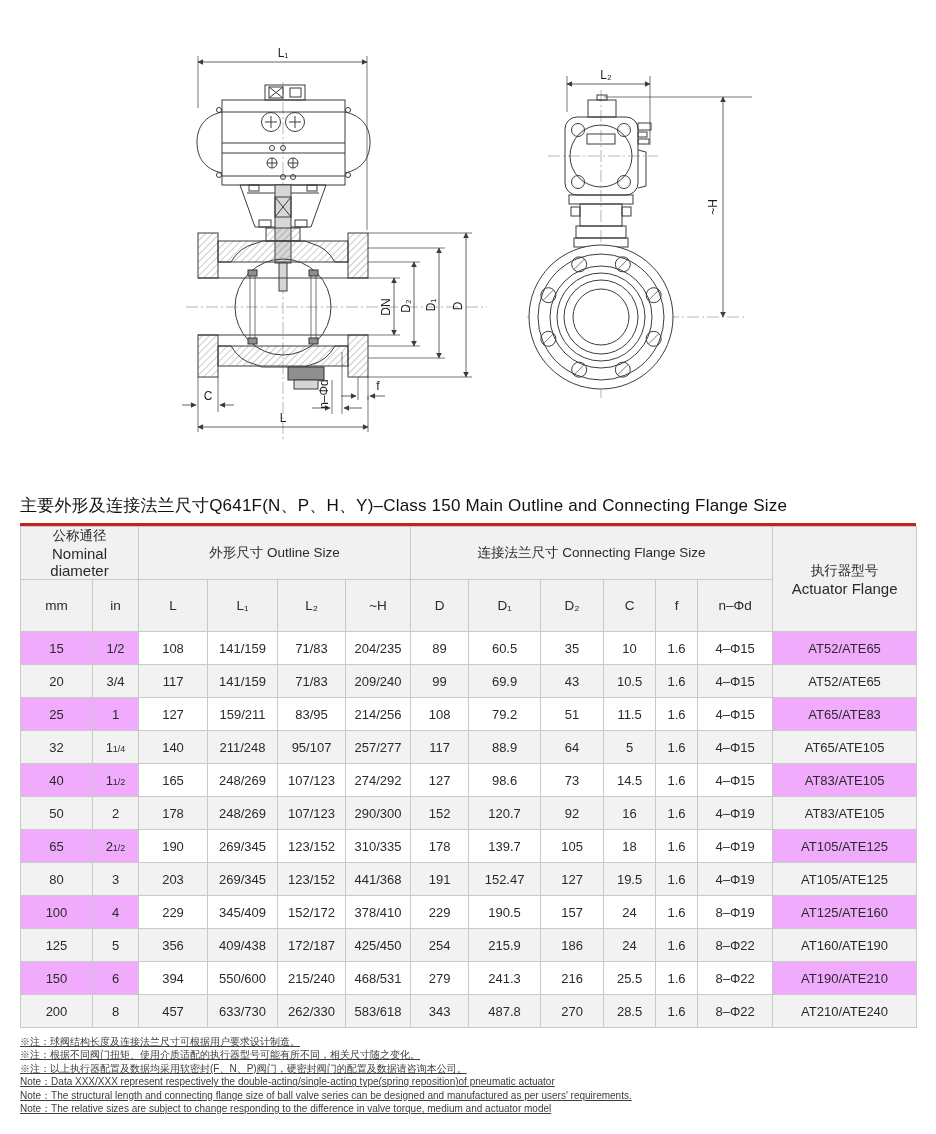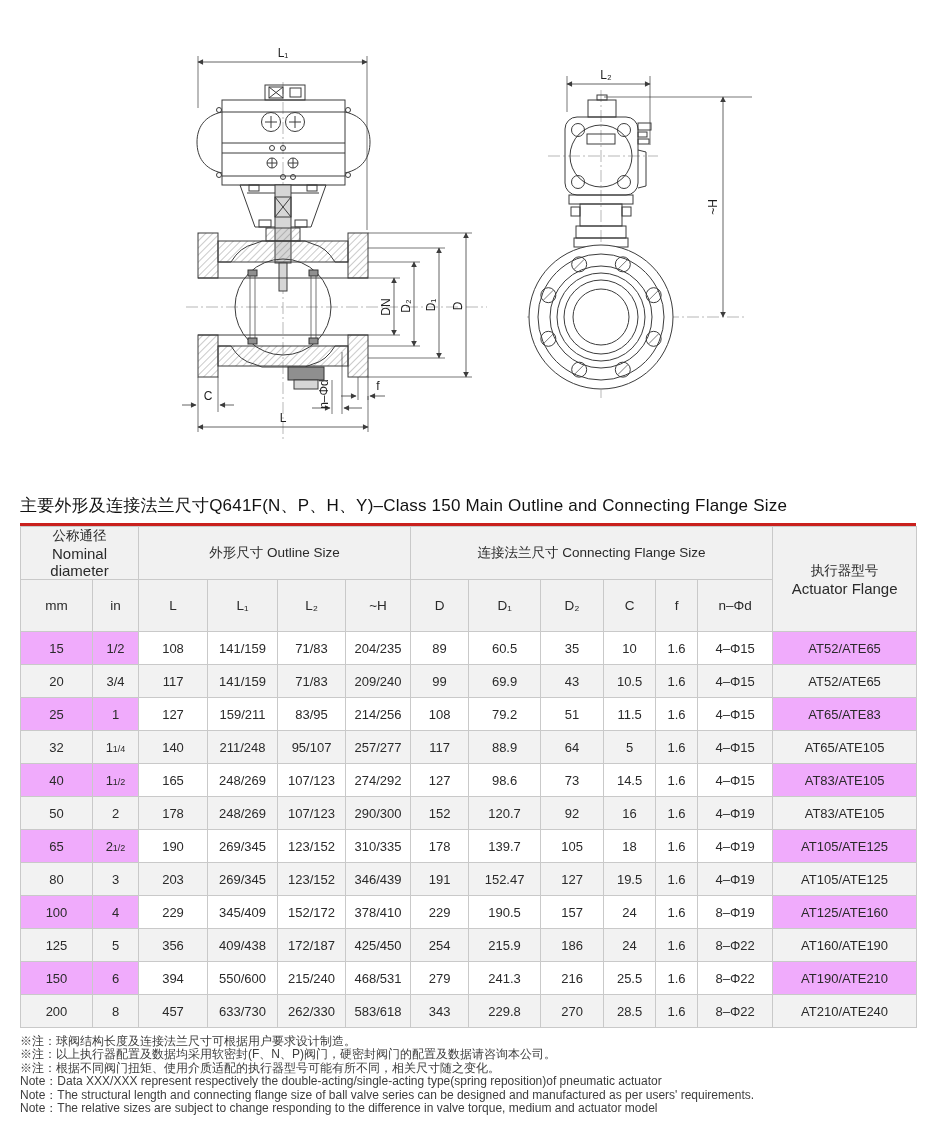--- a/index.html
+++ b/index.html
@@ -23,21 +23,21 @@
     padding:0 2px; overflow:hidden;
   }
   table.spec thead th { background:#f1f1f1; font-weight:normal; font-size:13.5px; }
   table.spec thead tr:first-child th { height:40px; }
   table.spec thead tr:last-child th.sub { height:52px; }
   table.spec thead .en { font-size:15px; }
   table.spec tbody td { height:33px; background:#ffffff; }
   table.spec tbody td.fixed { background:#f0abfc; }
   table.spec tbody tr.alt td { background:#f2f2f2; }
   table.spec .fr { font-size:9px; }
-  .notes { margin:7px 20px 0 20px; font-size:12px; line-height:13.4px; color:#3d3d3d; }
+  .notes { margin:7px 20px 0 20px; font-size:10px; line-height:13.4px; color:#3d3d3d;text-decoration:underline; }
   .notes div { white-space:nowrap; }
   
   .ln   { stroke:#3c3c3c; stroke-width:1; fill:none; }
   .lnt  { stroke:#3c3c3c; stroke-width:0.7; fill:none; }
   .cl   { stroke:#9a9a9a; stroke-width:0.7; fill:none; stroke-dasharray:12 3 2 3; }
   .dim  { stroke:#3c3c3c; stroke-width:0.8; fill:none; }
   .dtxt { font-family:"Liberation Sans",sans-serif; font-size:12px; fill:#1f1f1f; }
   .hatch{ fill:url(#hp); stroke:#3c3c3c; stroke-width:1; }
   .grayfill { fill:#d6d6d6; stroke:#3c3c3c; stroke-width:1; }
   .darkfill { fill:#8f8f8f; stroke:#333; stroke-width:1; }
@@ -427,21 +427,21 @@
           <td>1.6</td>
           <td>4–Φ19</td>
           <td class="fixed">AT105/ATE125</td>
         </tr>
         <tr class="alt">
           <td class="fixed">80</td>
           <td class="fixed">3</td>
           <td>203</td>
           <td>269/345</td>
           <td>123/152</td>
-          <td>346/439</td>
+          <td>441/368</td>
           <td>191</td>
           <td>152.47</td>
           <td>127</td>
           <td>19.5</td>
           <td>1.6</td>
           <td>4–Φ19</td>
           <td class="fixed">AT105/ATE125</td>
         </tr>
         <tr>
           <td class="fixed">100</td>
@@ -489,35 +489,35 @@
           <td class="fixed">AT190/ATE210</td>
         </tr>
         <tr class="alt">
           <td class="fixed">200</td>
           <td class="fixed">8</td>
           <td>457</td>
           <td>633/730</td>
           <td>262/330</td>
           <td>583/618</td>
           <td>343</td>
-          <td>229.8</td>
+          <td>487.8</td>
           <td>270</td>
           <td>28.5</td>
           <td>1.6</td>
           <td>8–Φ22</td>
           <td class="fixed">AT210/ATE240</td>
         </tr>
       </tbody>
     </table>
 </div>
 
 <div class="notes">
   <div>
       <div>※注：球阀结构长度及连接法兰尺寸可根据用户要求设计制造。</div>
+      <div>※注：根据不同阀门扭矩、使用介质适配的执行器型号可能有所不同，相关尺寸随之变化。</div>
       <div>※注：以上执行器配置及数据均采用软密封(F、N、P)阀门，硬密封阀门的配置及数据请咨询本公司。</div>
-      <div>※注：根据不同阀门扭矩、使用介质适配的执行器型号可能有所不同，相关尺寸随之变化。</div>
     </div>
   <div>
       <div>Note：Data XXX/XXX represent respectively the double-acting/single-acting type(spring reposition)of pneumatic actuator</div>
       <div>Note：The structural length and connecting flange size of ball valve series can be designed and manufactured as per users' requirements.</div>
       <div>Note：The relative sizes are subject to change responding to the difference in valve torque, medium and actuator model</div>
     </div>
 </div>
 
 </body></html>

